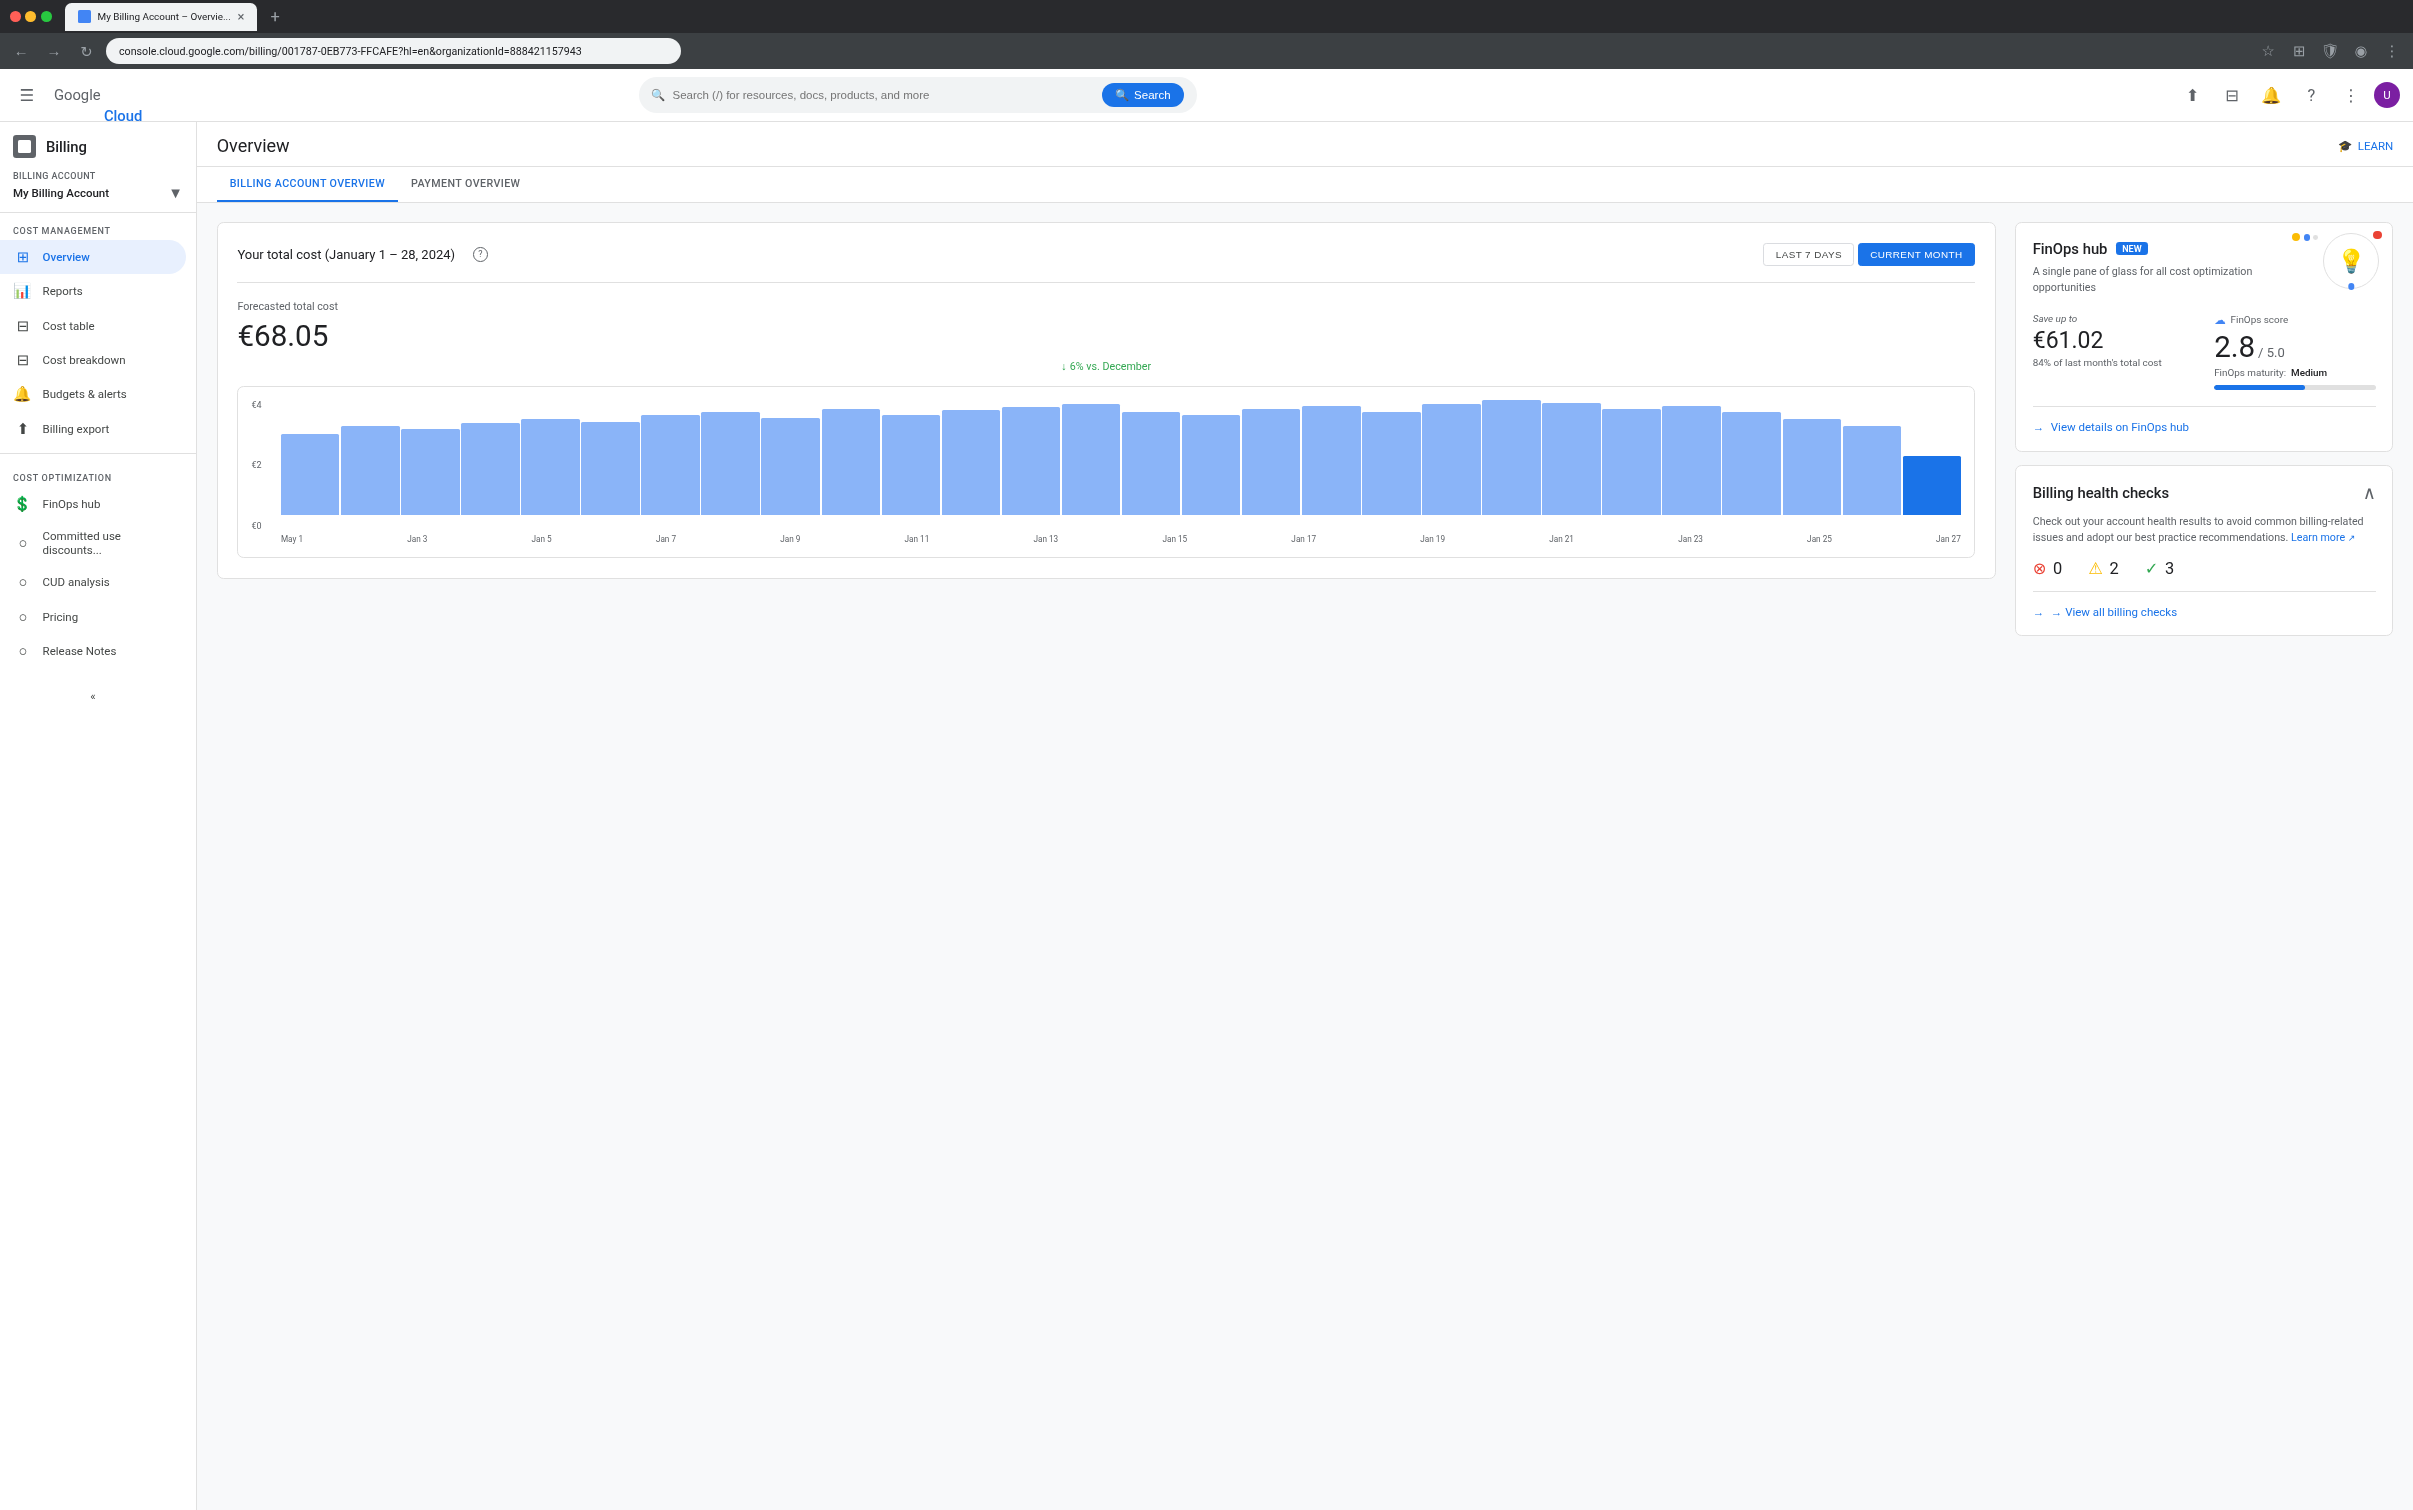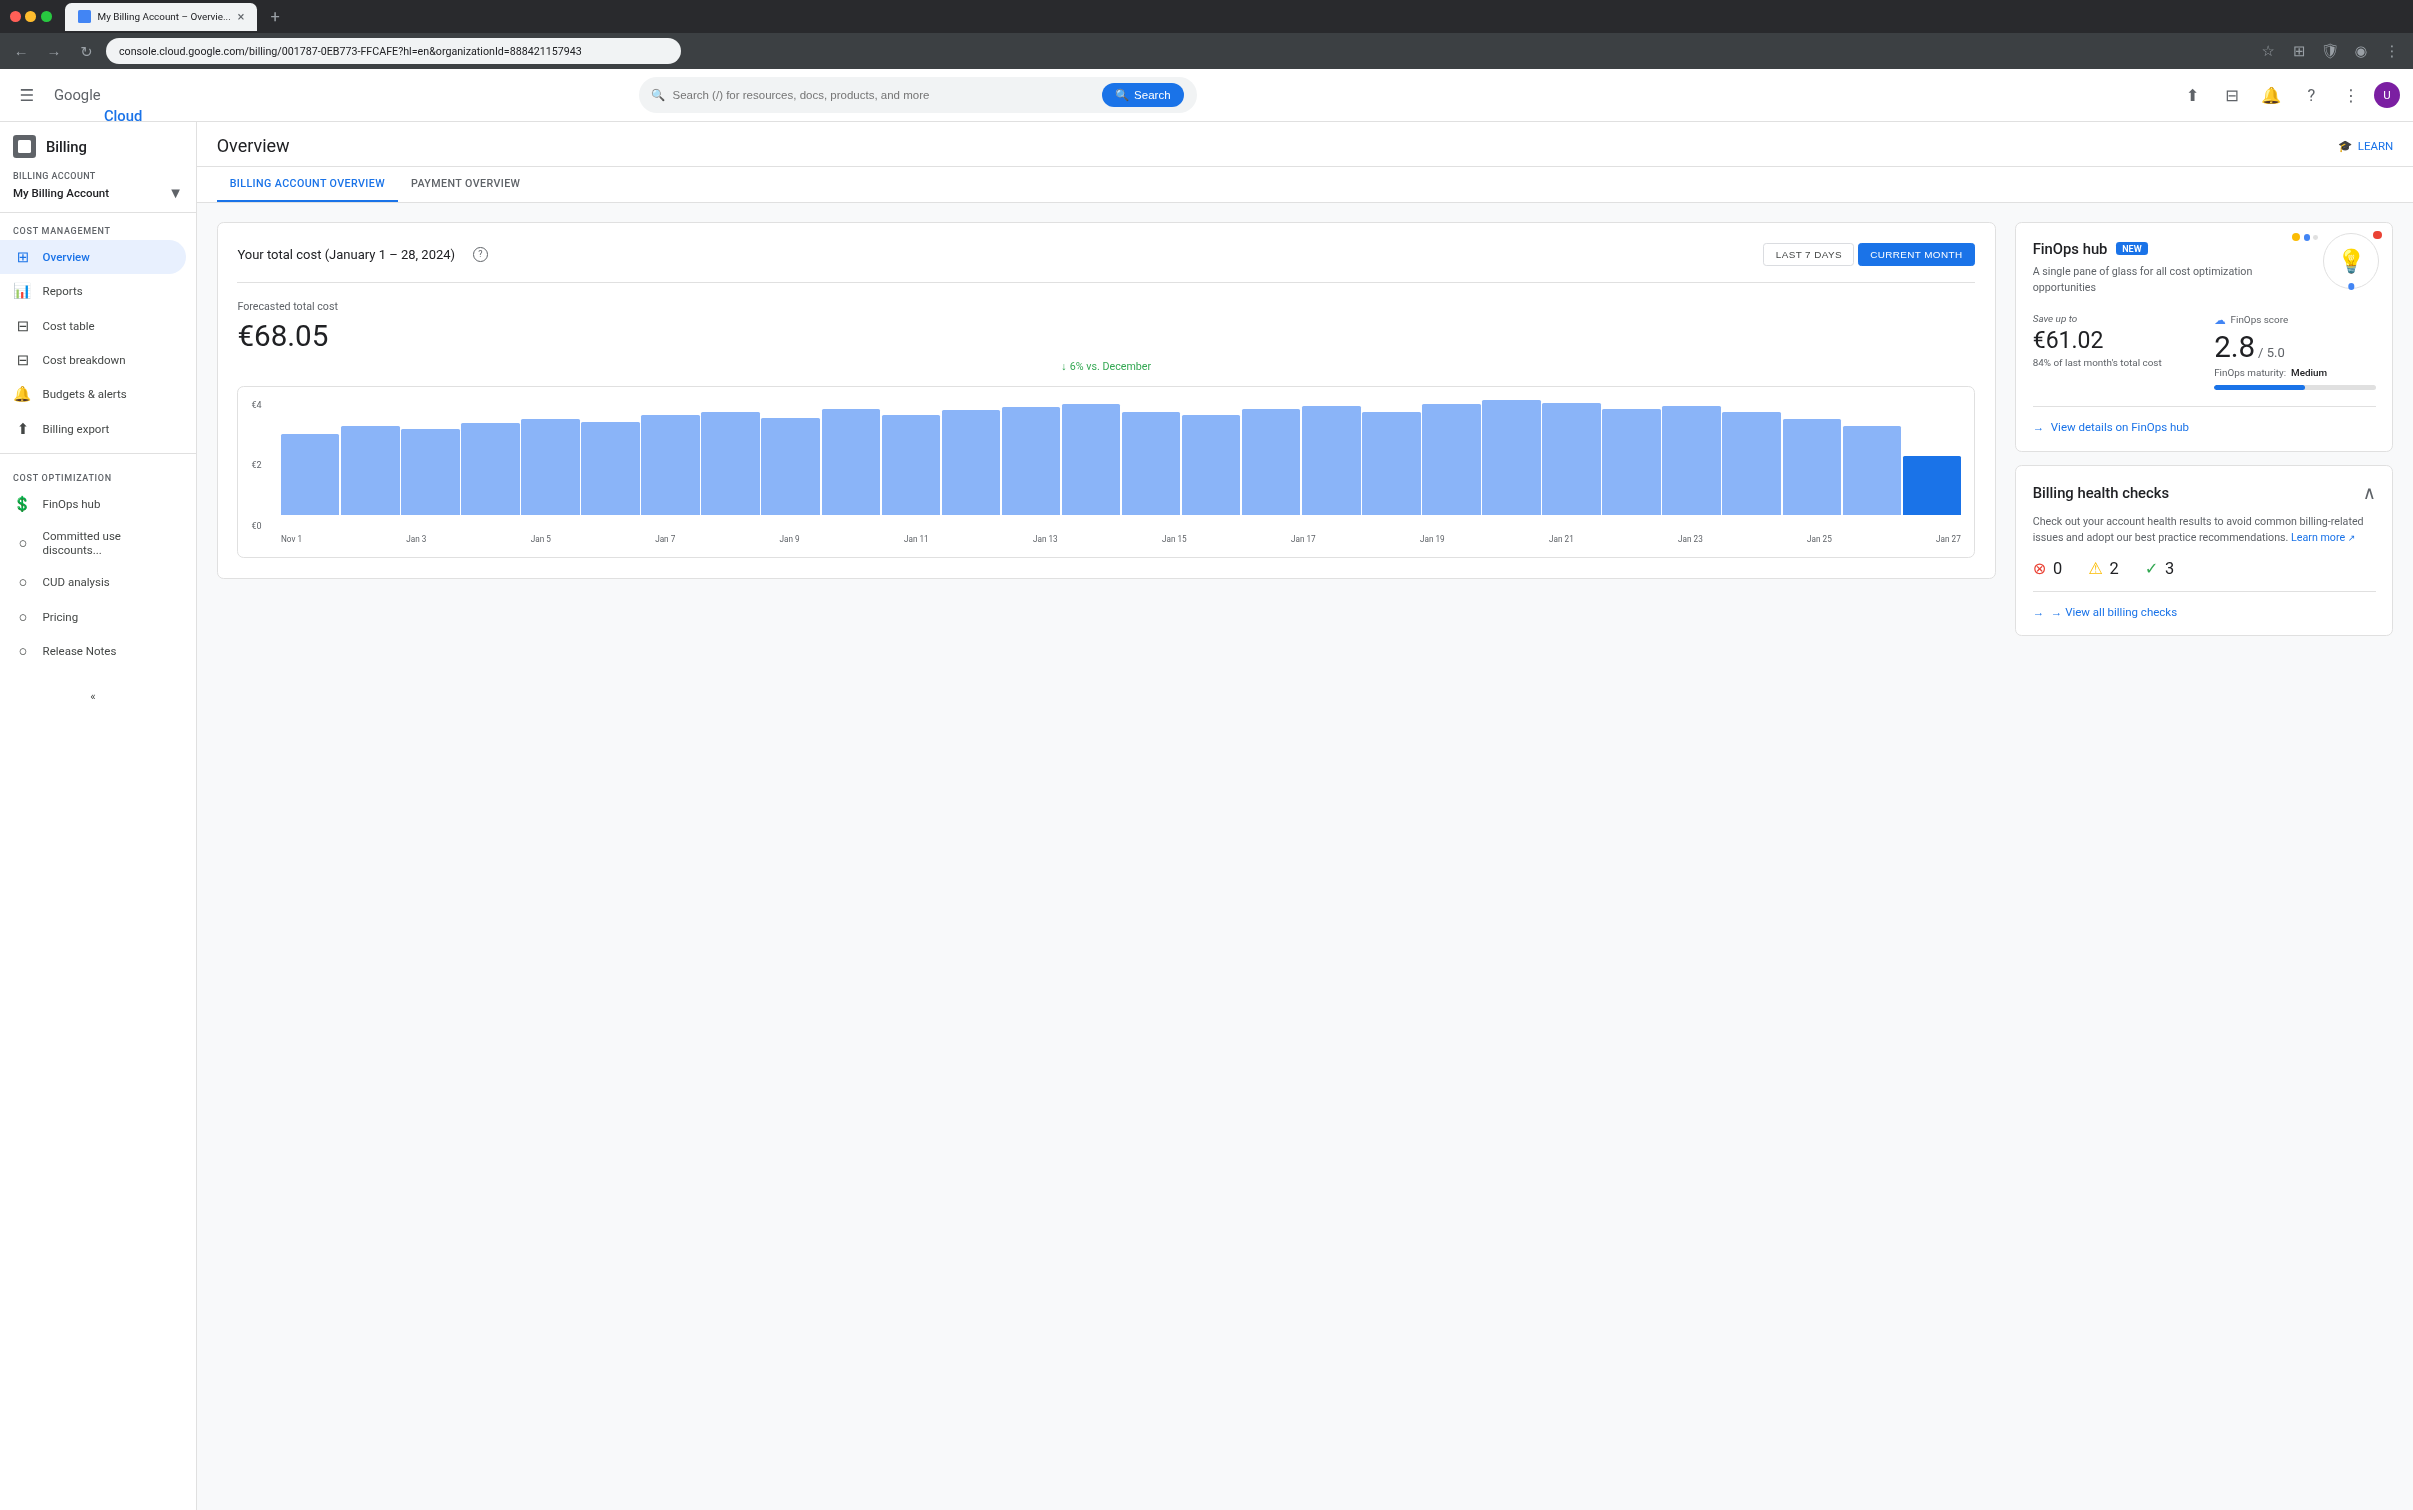--- a/index.html
+++ b/index.html
@@ -355,21 +355,21 @@
                     <div style="height: 97.4359%; background: rgb(138, 180, 248); border-radius: 1.6px 1.6px 0px 0px; flex: 1 1 0%; min-width: 6.6px;"></div>
                     <div style="height: 92.3077%; background: rgb(138, 180, 248); border-radius: 1.6px 1.6px 0px 0px; flex: 1 1 0%; min-width: 6.6px;"></div>
                     <div style="height: 94.8718%; background: rgb(138, 180, 248); border-radius: 1.6px 1.6px 0px 0px; flex: 1 1 0%; min-width: 6.6px;"></div>
                     <div style="height: 89.7436%; background: rgb(138, 180, 248); border-radius: 1.6px 1.6px 0px 0px; flex: 1 1 0%; min-width: 6.6px;"></div>
                     <div style="height: 83.3333%; background: rgb(138, 180, 248); border-radius: 1.6px 1.6px 0px 0px; flex: 1 1 0%; min-width: 6.6px;"></div>
                     <div style="height: 76.9231%; background: rgb(138, 180, 248); border-radius: 1.6px 1.6px 0px 0px; flex: 1 1 0%; min-width: 6.6px;"></div>
                     <div style="height: 51.2821%; background: rgb(26, 115, 232); border-radius: 1.6px 1.6px 0px 0px; flex: 1 1 0%; min-width: 6.6px;"></div>
                   </div>
               </div>
               <div class="chart-x-labels">
-                <span>Nov 1</span>
+                <span>May 1</span>
                 <span>Jan 3</span>
                 <span>Jan 5</span>
                 <span>Jan 7</span>
                 <span>Jan 9</span>
                 <span>Jan 11</span>
                 <span>Jan 13</span>
                 <span>Jan 15</span>
                 <span>Jan 17</span>
                 <span>Jan 19</span>
                 <span>Jan 21</span>

